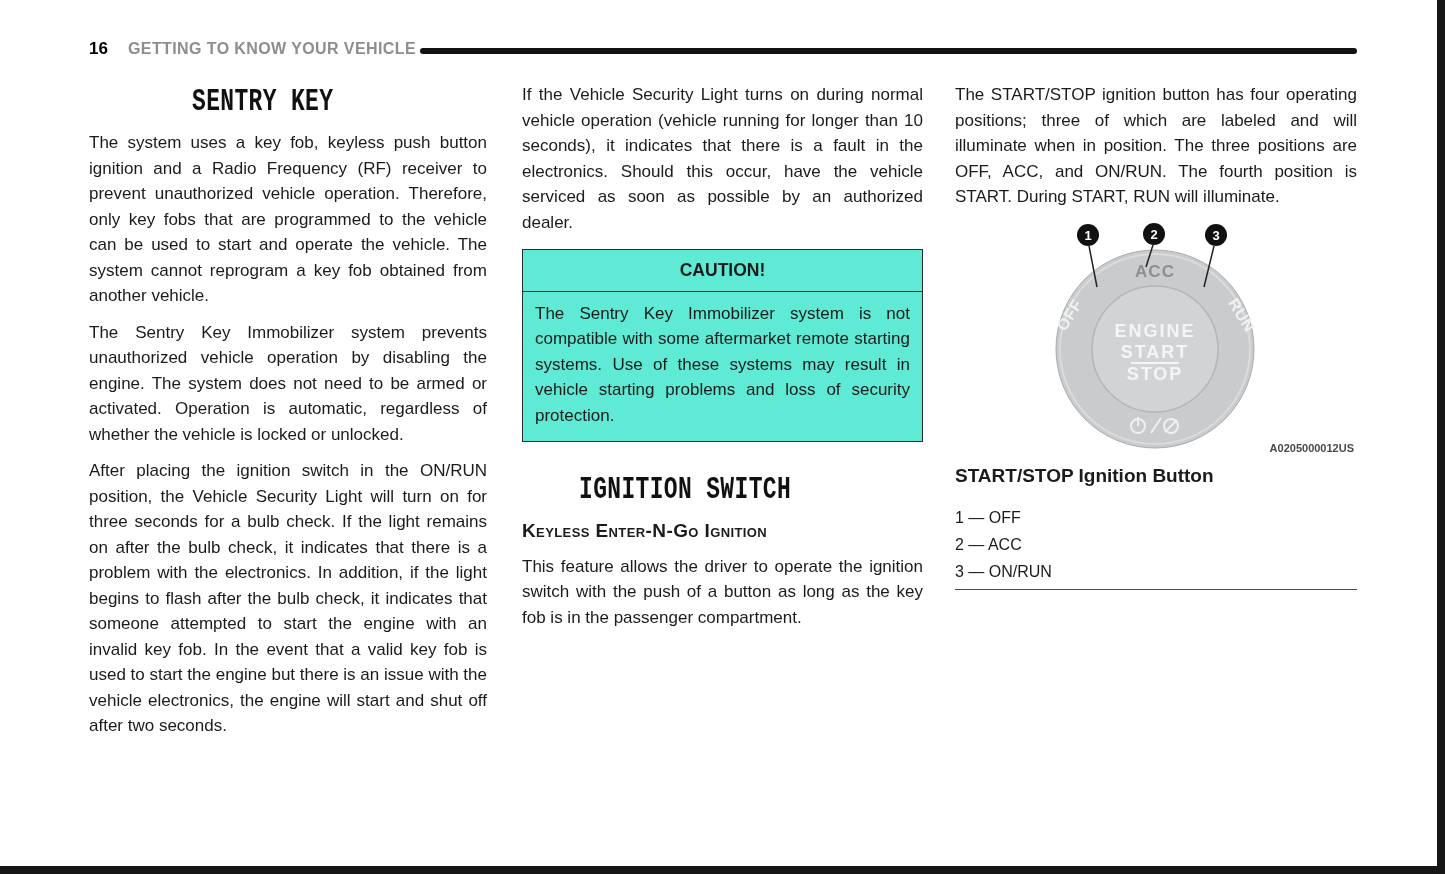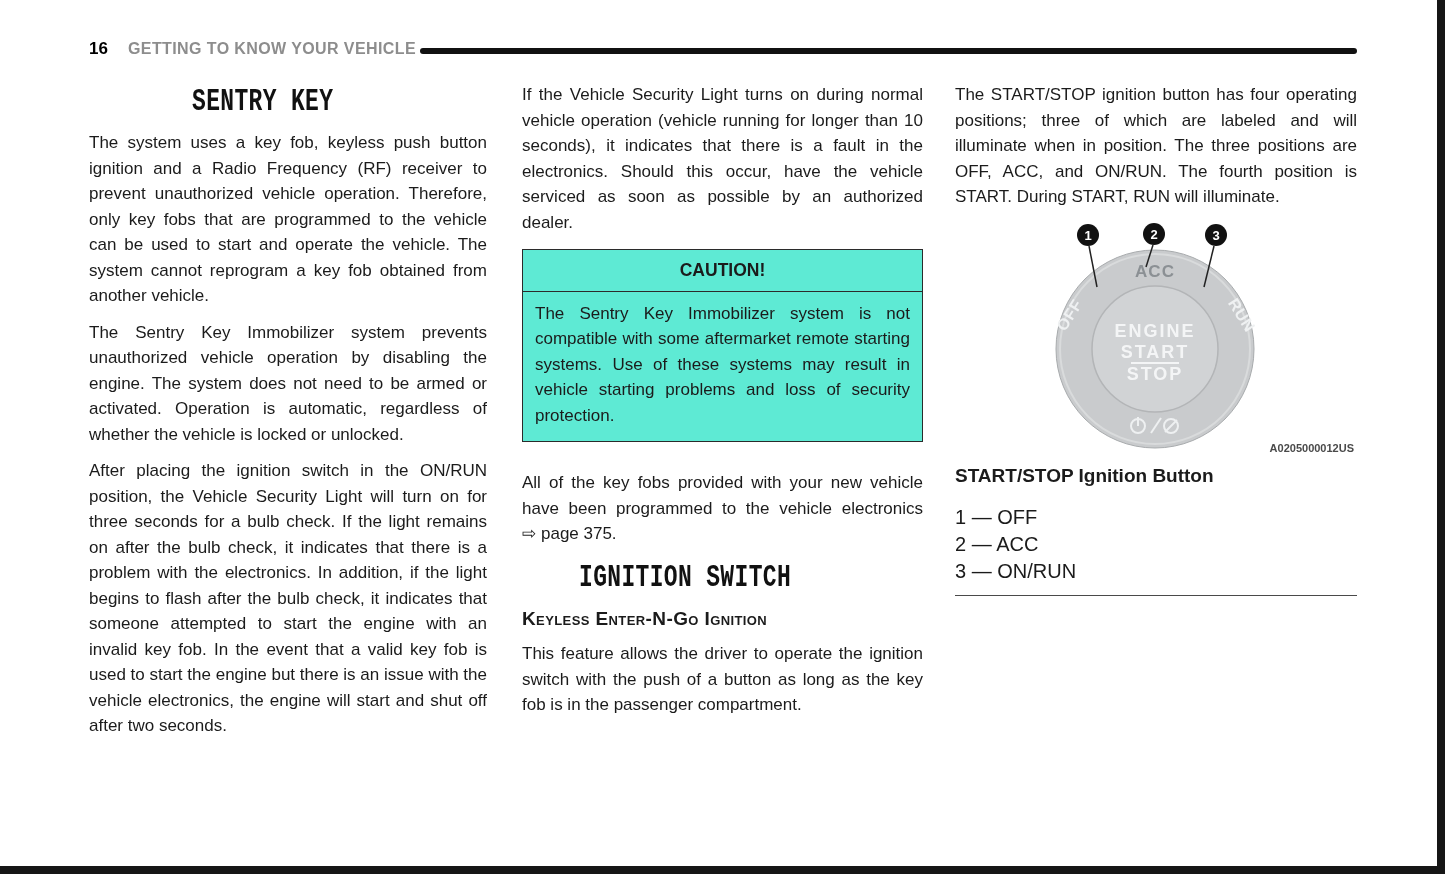--- a/index.html
+++ b/index.html
@@ -85,23 +85,23 @@
   .offrun-label { font: 700 16px "Liberation Sans", sans-serif; fill: #eff1f2; letter-spacing: 0.5px; }
   .center-label { font: 700 18px "Liberation Sans", sans-serif; fill: #f4f5f6; letter-spacing: 2px; }
   .callout-num  { font: 700 13px "Liberation Sans", sans-serif; fill: #ffffff; }
   .fig-code     { font: 700 11px "Liberation Sans", sans-serif; fill: #4a4a4a; }
 
   .fig-caption {
     text-align: left; font-weight: bold; font-size: 19px;
     margin: 4px 0 16px 0;
   }
   .legend {
-    text-align: left; font-size: 20px; line-height: 27px;
+    text-align: left; font-size: 16px; line-height: 27px;
     border-bottom: 1px solid #4a4a4a;
-    padding-bottom: 10px;
+    padding-bottom: 4px;
   }
 
   .xref { white-space: nowrap; }
 
   
   .edge-right  { position: absolute; right: 0; top: 0; width: 8px; height: 100%; background: #161616; }
   .edge-bottom { position: absolute; left: 0; bottom: 0; width: 100%; height: 8px; background: #161616; }
 </style>
 </head>
 <body>
@@ -122,21 +122,20 @@
   </div>
 
   <div class="col col2">
     <p>If the Vehicle Security Light turns on during normal vehicle operation (vehicle running for longer than 10 seconds), it indicates that there is a fault in the electronics. Should this occur, have the vehicle serviced as soon as possible by an authorized dealer.</p>
 
     <div class="caution-box">
       <div class="caution-title">CAUTION!</div>
       <div class="caution-body">The Sentry Key Immobilizer system is not compatible with some aftermarket remote starting systems. Use of these systems may result in vehicle starting problems and loss of security protection.</div>
     </div>
 
-    <p><span>All of the key fobs provided with your new vehicle have been programmed to the vehicle electronics</span> <span class="xref">⇨ page 375.</span></p>
 
     <div class="h1-row">
       <span class="h1">IGNITION SWITCH</span>
     </div>
 
     <div class="h2">Keyless Enter-N-Go Ignition</div>
 
     <p>This feature allows the driver to operate the ignition switch with the push of a button as long as the key fob is in the passenger compartment.</p>
   </div>
 

